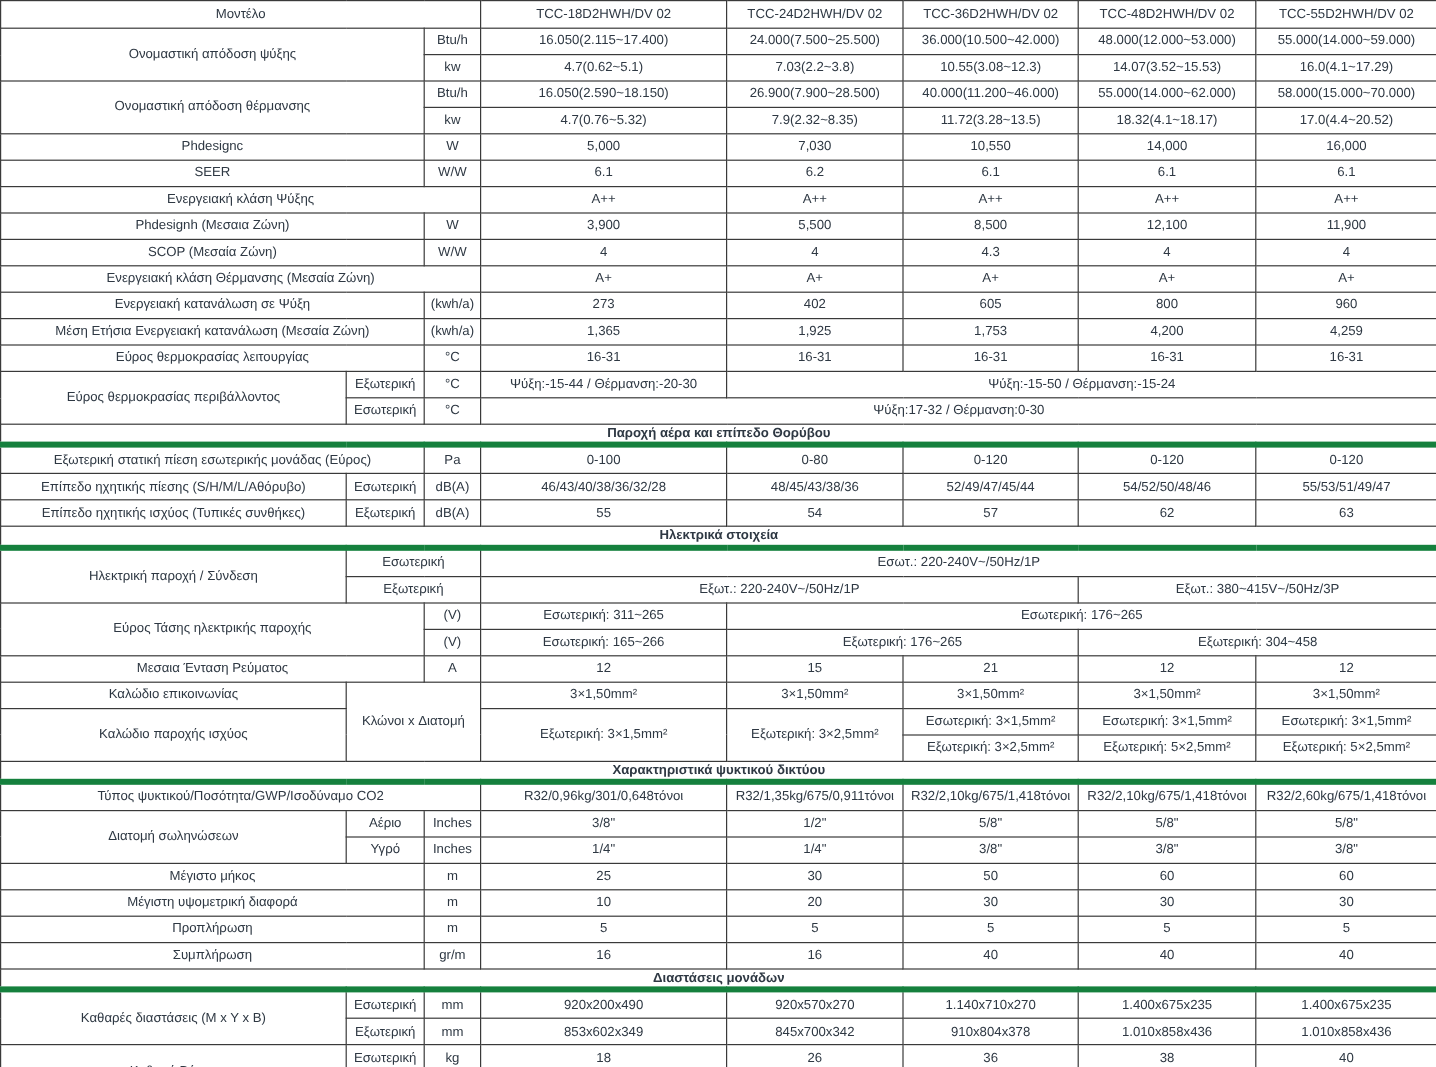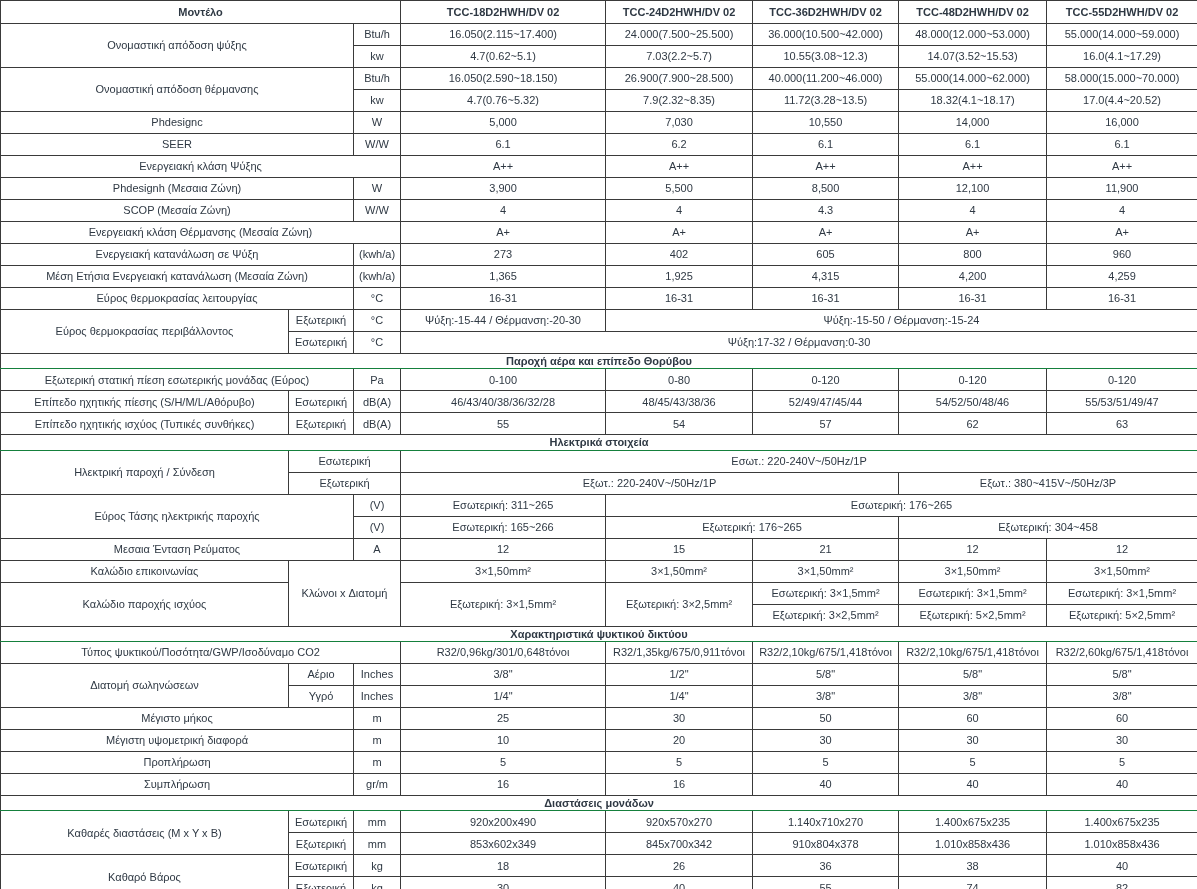--- a/index.html
+++ b/index.html
@@ -15,22 +15,22 @@
   td{
     border:1px solid #3a3a3a;
     text-align:center;
     vertical-align:middle;
     padding:1px 2px;
     height:19px;
     line-height:1.12;
     overflow:hidden;
     white-space:nowrap;
   }
-  tr.hdr td{font-weight:bold;height:20px;}
-  td.sec{font-weight:bold;height:12px;border-top:1px solid #3a3a3a;border-bottom:1px solid #15803d;}
+  tr.hdr td{font-weight:normal;height:20px;}
+  td.sec{font-weight:bold;height:12px;border-top:1px solid #3a3a3a;border-bottom:5px solid #15803d;}
 </style>
 </head>
 <body>
 
 <div class="wrap">
 <table>
   <colgroup>
     <col style="width:288px">
         <col style="width:65px">
         <col style="width:47px">
@@ -56,21 +56,21 @@
     <td>Btu/h</td>
     <td>16.050(2.115~17.400)</td>
     <td>24.000(7.500~25.500)</td>
     <td>36.000(10.500~42.000)</td>
     <td>48.000(12.000~53.000)</td>
     <td>55.000(14.000~59.000)</td>
   </tr>
   <tr>
     <td>kw</td>
     <td>4.7(0.62~5.1)</td>
-    <td>7.03(2.2~5.7)</td>
+    <td>7.03(2.2~3.8)</td>
     <td>10.55(3.08~12.3)</td>
     <td>14.07(3.52~15.53)</td>
     <td>16.0(4.1~17.29)</td>
   </tr>
 
   <tr>
     <td rowspan="2" colspan="2">Ονομαστική απόδοση θέρμανσης</td>
     <td>Btu/h</td>
     <td>16.050(2.590~18.150)</td>
     <td>26.900(7.900~28.500)</td>
@@ -146,21 +146,21 @@
     <td>402</td>
     <td>605</td>
     <td>800</td>
     <td>960</td>
   </tr>
   <tr>
     <td colspan="2">Μέση Ετήσια Ενεργειακή κατανάλωση (Μεσαία Ζώνη)</td>
     <td>(kwh/a)</td>
     <td>1,365</td>
     <td>1,925</td>
-    <td>4,315</td>
+    <td>1,753</td>
     <td>4,200</td>
     <td>4,259</td>
   </tr>
   <tr>
     <td colspan="2">Εύρος θερμοκρασίας λειτουργίας</td>
     <td>°C</td>
     <td>16-31</td>
     <td>16-31</td>
     <td>16-31</td>
     <td>16-31</td>

